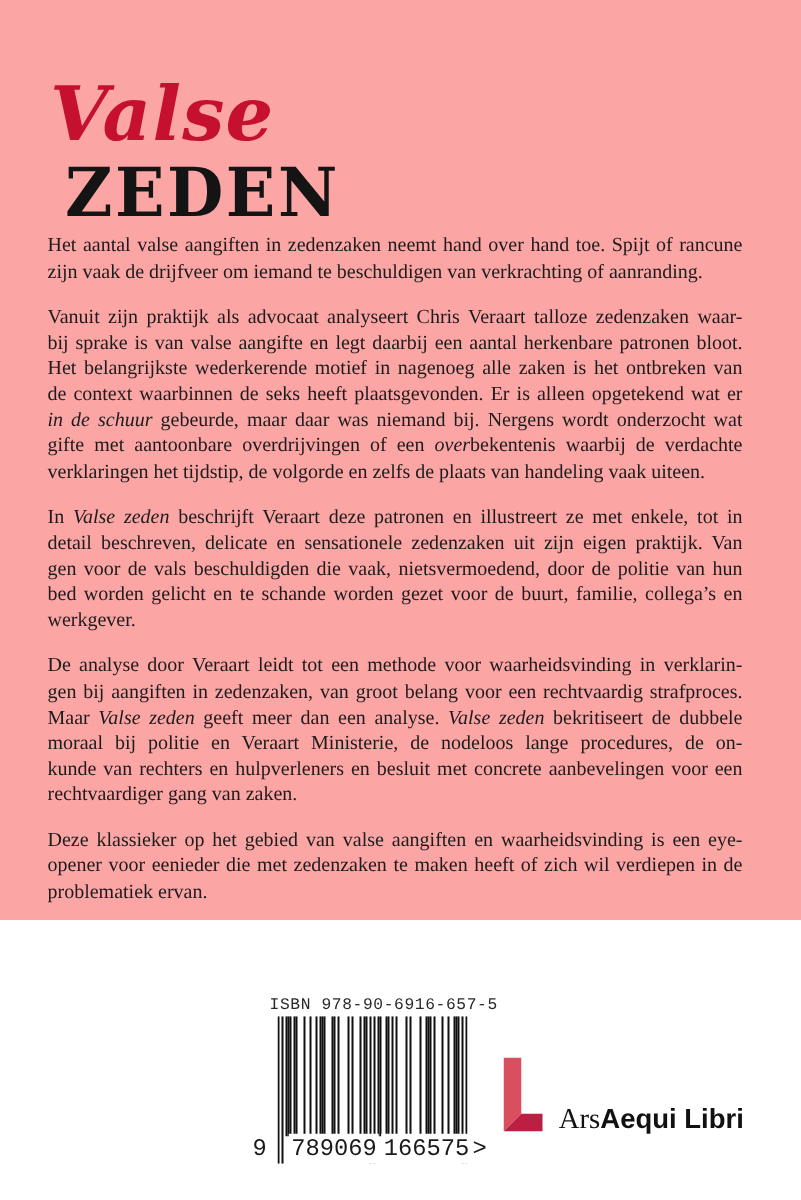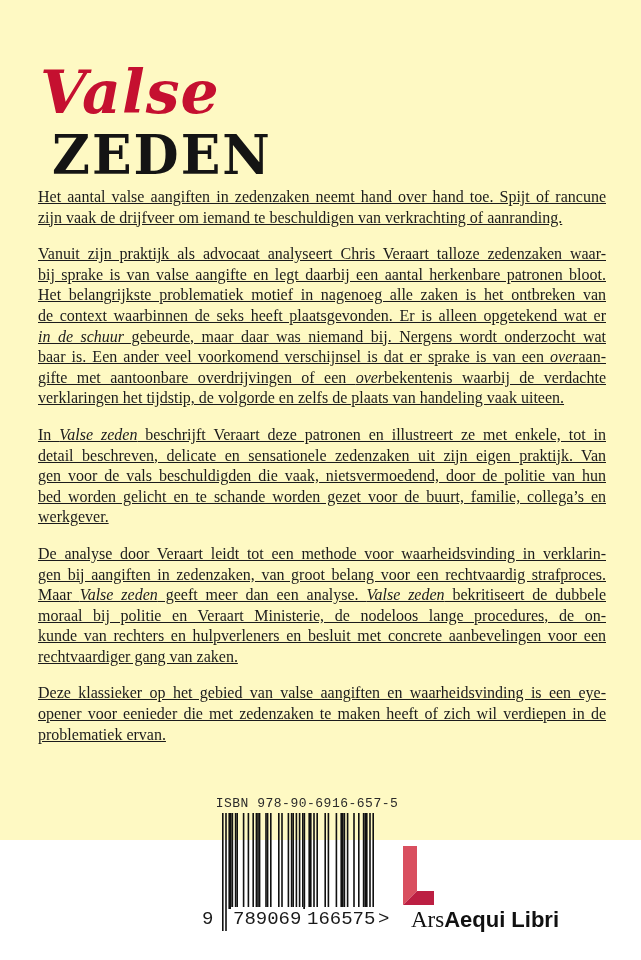--- a/index.html
+++ b/index.html
@@ -3,22 +3,22 @@
 <meta charset="utf-8">
 <style>
   html, body {
     margin: 0; padding: 0;
     width: 641px; height: 960px;
     background: #ffffff;
     overflow: hidden;
   }
   .cover {
     position: relative;
-    width: 641px; height: 840px;
-    background: #fef9c3;
+    width: 641px; height: 736px;
+    background: #fca5a5;
     font-family: "Liberation Serif", serif;
     color: #1c1c1c;
   }
 
   
   .title-valse {
     position: absolute;
     left: 40px; top: 62px;
     font-family: "DejaVu Serif", serif;
     font-style: italic;
@@ -42,21 +42,21 @@
 
   
   .body-text {
     position: absolute;
     left: 38px; top: 187px;
     width: 572px;
     font-size: 16px;
     line-height: 20.6px;
     overflow: hidden;
   }
-  .para { margin: 0 4px 16px 0; text-decoration: underline; }
+  .para { margin: 0 16px 16px 0; }
   .para .line {
     text-align: justify;
     text-align-last: justify;
     overflow: hidden;
     white-space: normal;
     height: 20.6px;
   }
   .para .line.last {
     text-align-last: left;
   }
@@ -94,22 +94,21 @@
   .bd-first  { left: -2px; background: transparent !important; }
   .bd-left   { left: 27px;  padding: 0 2px; }
   .bd-right  { left: 101px; padding: 0 2px; }
   .bd-arrow  { left: 174px; background: transparent !important; }
 
   
   .publisher {
     position: absolute;
     left: 400px; top: 846px;
     display: flex;
-    align-items: flex-start;
-    flex-direction: column;
+    align-items: flex-end;
   }
   .l-mark { display: block; }
   .pub-text {
     margin-left: 11px;
     margin-bottom: 2px;
     white-space: nowrap;
     font-size: 22px;
     line-height: 1;
     color: #111111;
   }
@@ -133,24 +132,23 @@
   <div class="title-zeden">ZEDEN</div>
 
   <div class="body-text">
     <div class="para">
         <div class="line"><span>Het aantal valse aangiften in zedenzaken neemt hand over hand toe. Spijt of rancune</span></div>
         <div class="line last"><span>zijn vaak de drijfveer om iemand te beschuldigen van verkrachting of aanranding.</span></div>
       </div>
     <div class="para">
         <div class="line"><span>Vanuit zijn praktijk als advocaat analyseert Chris Veraart talloze zedenzaken waar-</span></div>
         <div class="line"><span>bij sprake is van valse aangifte en legt daarbij een aantal herkenbare patronen bloot.</span></div>
-        <div class="line"><span>Het belangrijkste problematiek motief in nagenoeg alle zaken is het ontbreken van</span></div>
+        <div class="line"><span>Het belangrijkste wederkerende motief in nagenoeg alle zaken is het ontbreken van</span></div>
         <div class="line"><span>de context waarbinnen de seks heeft plaatsgevonden. Er is alleen opgetekend wat er</span></div>
         <div class="line"><em>in de schuur</em><span> gebeurde, maar daar was niemand bij. Nergens wordt onderzocht wat</span></div>
-        <div class="line"><span>baar is. Een ander veel voorkomend verschijnsel is dat er sprake is van een </span><em>over</em><span>aan-</span></div>
         <div class="line"><span>gifte met aantoonbare overdrijvingen of een </span><em>over</em><span>bekentenis waarbij de verdachte</span></div>
         <div class="line last"><span>verklaringen het tijdstip, de volgorde en zelfs de plaats van handeling vaak uiteen.</span></div>
       </div>
     <div class="para">
         <div class="line"><span>In </span><em>Valse zeden</em><span> beschrijft Veraart deze patronen en illustreert ze met enkele, tot in</span></div>
         <div class="line"><span>detail beschreven, delicate en sensationele zedenzaken uit zijn eigen praktijk. Van</span></div>
         <div class="line"><span>gen voor de vals beschuldigden die vaak, nietsvermoedend, door de politie van hun</span></div>
         <div class="line"><span>bed worden gelicht en te schande worden gezet voor de buurt, familie, collega’s en</span></div>
         <div class="line last"><span>werkgever.</span></div>
       </div>

